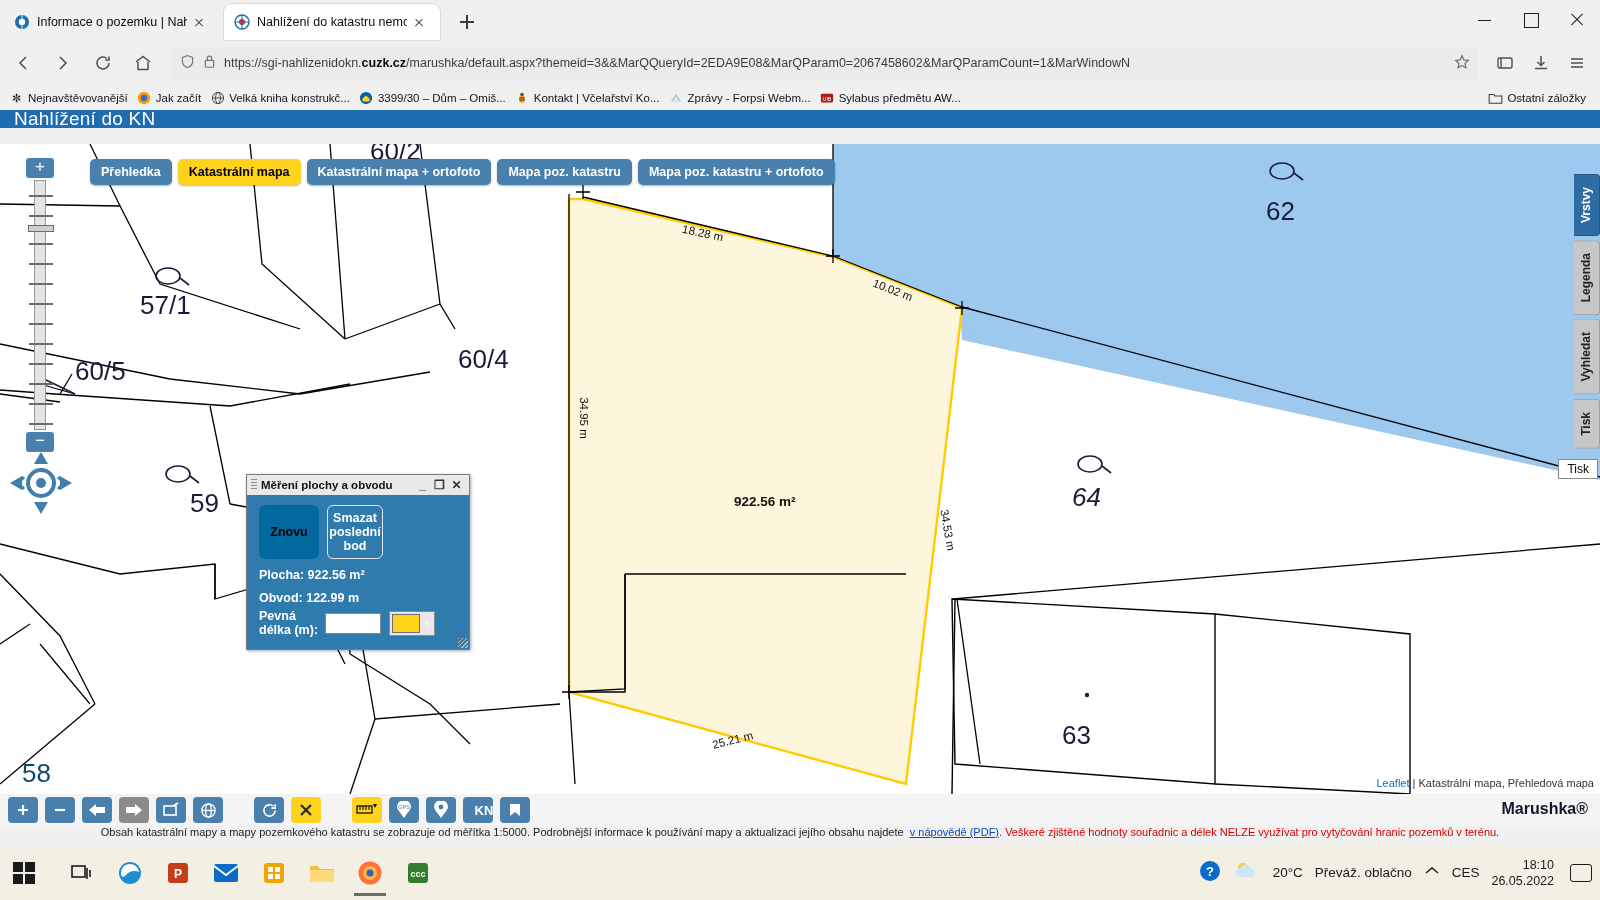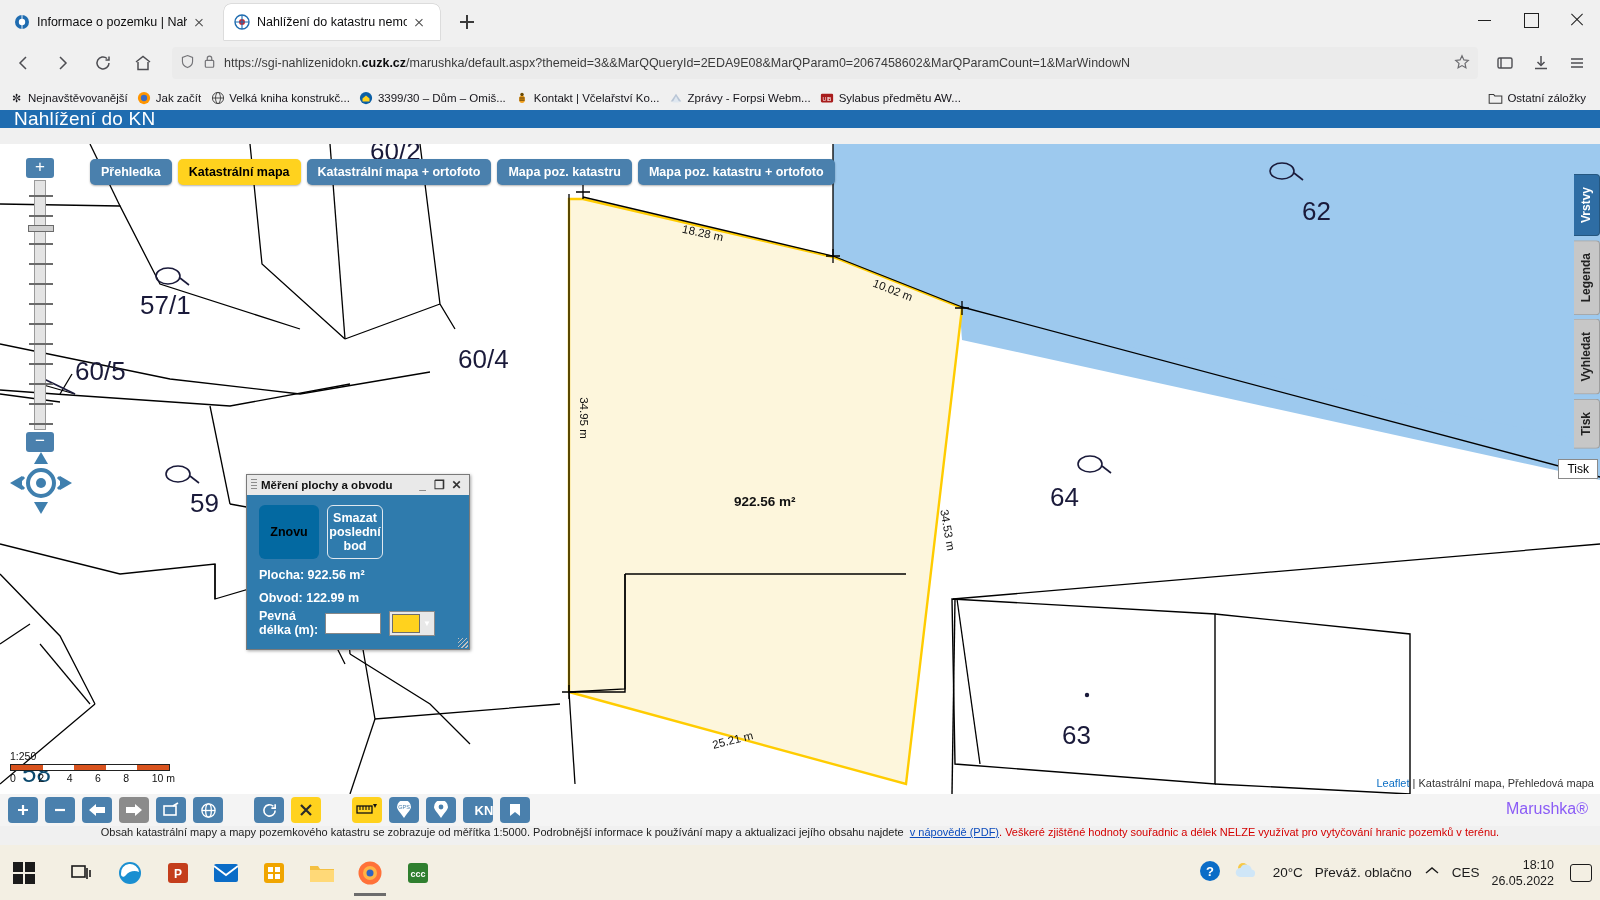--- a/index.html
+++ b/index.html
@@ -425,22 +425,22 @@
       <path d="M44 235 L75 250"></path>
     </g>
     <circle cx="1087" cy="551" r="2.2" fill="#1a1a3a"></circle>
   </svg>
 
   <div style="position:absolute; left:140px; top:146px; font-size:26px; color:#1a1a3a;">57/1</div>
   <div style="position:absolute; left:75px; top:212px; font-size:26px; color:#1a1a3a;">60/5</div>
   <div style="position:absolute; left:160px; top:344px; font-size:26px; color:#1a1a3a;margin-left:30px;">59</div>
   <div style="position:absolute; left:458px; top:200px; font-size:26px; color:#1a1a3a;">60/4</div>
   <div style="position:absolute; left:370px; top:-8px; font-size:26px; color:#1a1a3a;">60/2</div>
-  <div style="position:absolute; left:1266px; top:52px; font-size:26px; color:#1a1a3a;margin-left:36px;">62</div>
-  <div style="position:absolute; left:1050px; top:338px; font-size:26px; color:#1a1a3a;">64</div>
+  <div style="position:absolute; left:1266px; top:52px; font-size:26px; color:#1a1a3a;">62</div>
+  <div style="position:absolute; left:1072px; top:338px; font-size:26px; color:#1a1a3a;font-style:italic;">64</div>
   <div style="position:absolute; left:1062px; top:576px; font-size:26px; color:#1a1a3a;">63</div>
   <div style="position:absolute; left:22px; top:614px; font-size:26px; color:#0c4a6e;">58</div>
 
   <div style="position:absolute; left:682px; top:83px; font-size:11.5px; color:#111; transform:rotate(12deg);">18.28 m</div>
   <div style="position:absolute; left:872px; top:140px; font-size:11.5px; color:#111; transform:rotate(21deg);">10.02 m</div>
   <div style="position:absolute; left:563px; top:268px; font-size:11.5px; color:#111; transform:rotate(90deg);">34.95 m</div>
   <div style="position:absolute; left:927px; top:380px; font-size:11.5px; color:#111; transform:rotate(80deg);">34.53 m</div>
   <div style="position:absolute; left:712px; top:590px; font-size:11.5px; color:#111; transform:rotate(-14deg);">25.21 m</div>
 
   <div style="position:absolute; left:734px; top:350px; font-size:13.5px; font-weight:bold; color:#111;">922.56 m²</div>
@@ -487,38 +487,20 @@
   </div>
 
   <div class="vtabs">
     <div class="vtab active">Vrstvy</div>
     <div class="vtab">Legenda</div>
     <div class="vtab">Vyhledat</div>
     <div class="vtab">Tisk</div>
   </div>
   <div class="vtip">Tisk</div>
 
-  <div class="scalebar">
-    <div class="lbl">1:250</div>
-    <div class="sbbar">
-      <div style="background:#d9531e;"></div>
-        <div style="background:#fff;"></div>
-      <div style="background:#d9531e;"></div>
-        <div style="background:#fff;"></div>
-      <div style="background:#d9531e;"></div>
-    </div>
-    <div class="sbticks">
-      <span>0</span>
-      <span>2</span>
-      <span>4</span>
-      <span>6</span>
-      <span>8</span>
-      <span>10 m</span>
-    </div>
-  </div>
 
   <div class="leaflet-credit">
     <a href="#">Leaflet</a><span> | Katastrální mapa, Přehledová mapa</span>
   </div>
 
   <div class="dlg">
     <div class="dlg-title">
       <span class="grip"></span>
       <span class="t">Měření plochy a obvodu</span>
       <span class="bx">_</span>
@@ -539,21 +521,21 @@
           <span class="sw"></span>
           <span class="car">▼</span>
         </div>
       </div>
     </div>
     <div class="dlg-resize"></div>
   </div>
 
 </div>
 
-<div style="position:absolute; right:12px; top:800px; font-size:16px; font-weight:normal; color:#8b5cf6; z-index:30;">Marushka®</div>
+<div style="position:absolute; right:12px; top:800px; font-size:16px; font-weight:bold; color:#0f172a; z-index:30;">Marushka®</div>
 
 <div class="btoolbar">
   <div class="tbtn">
     <svg width="16" height="16" viewBox="0 0 16 16" stroke="#fff" stroke-width="2.2">
         <path d="M8 3 V13 M3 8 H13"></path>
       </svg>
   </div>
   <div class="tbtn">
     <svg width="16" height="16" viewBox="0 0 16 16" stroke="#fff" stroke-width="2.2">
         <path d="M3 8 H13"></path>

